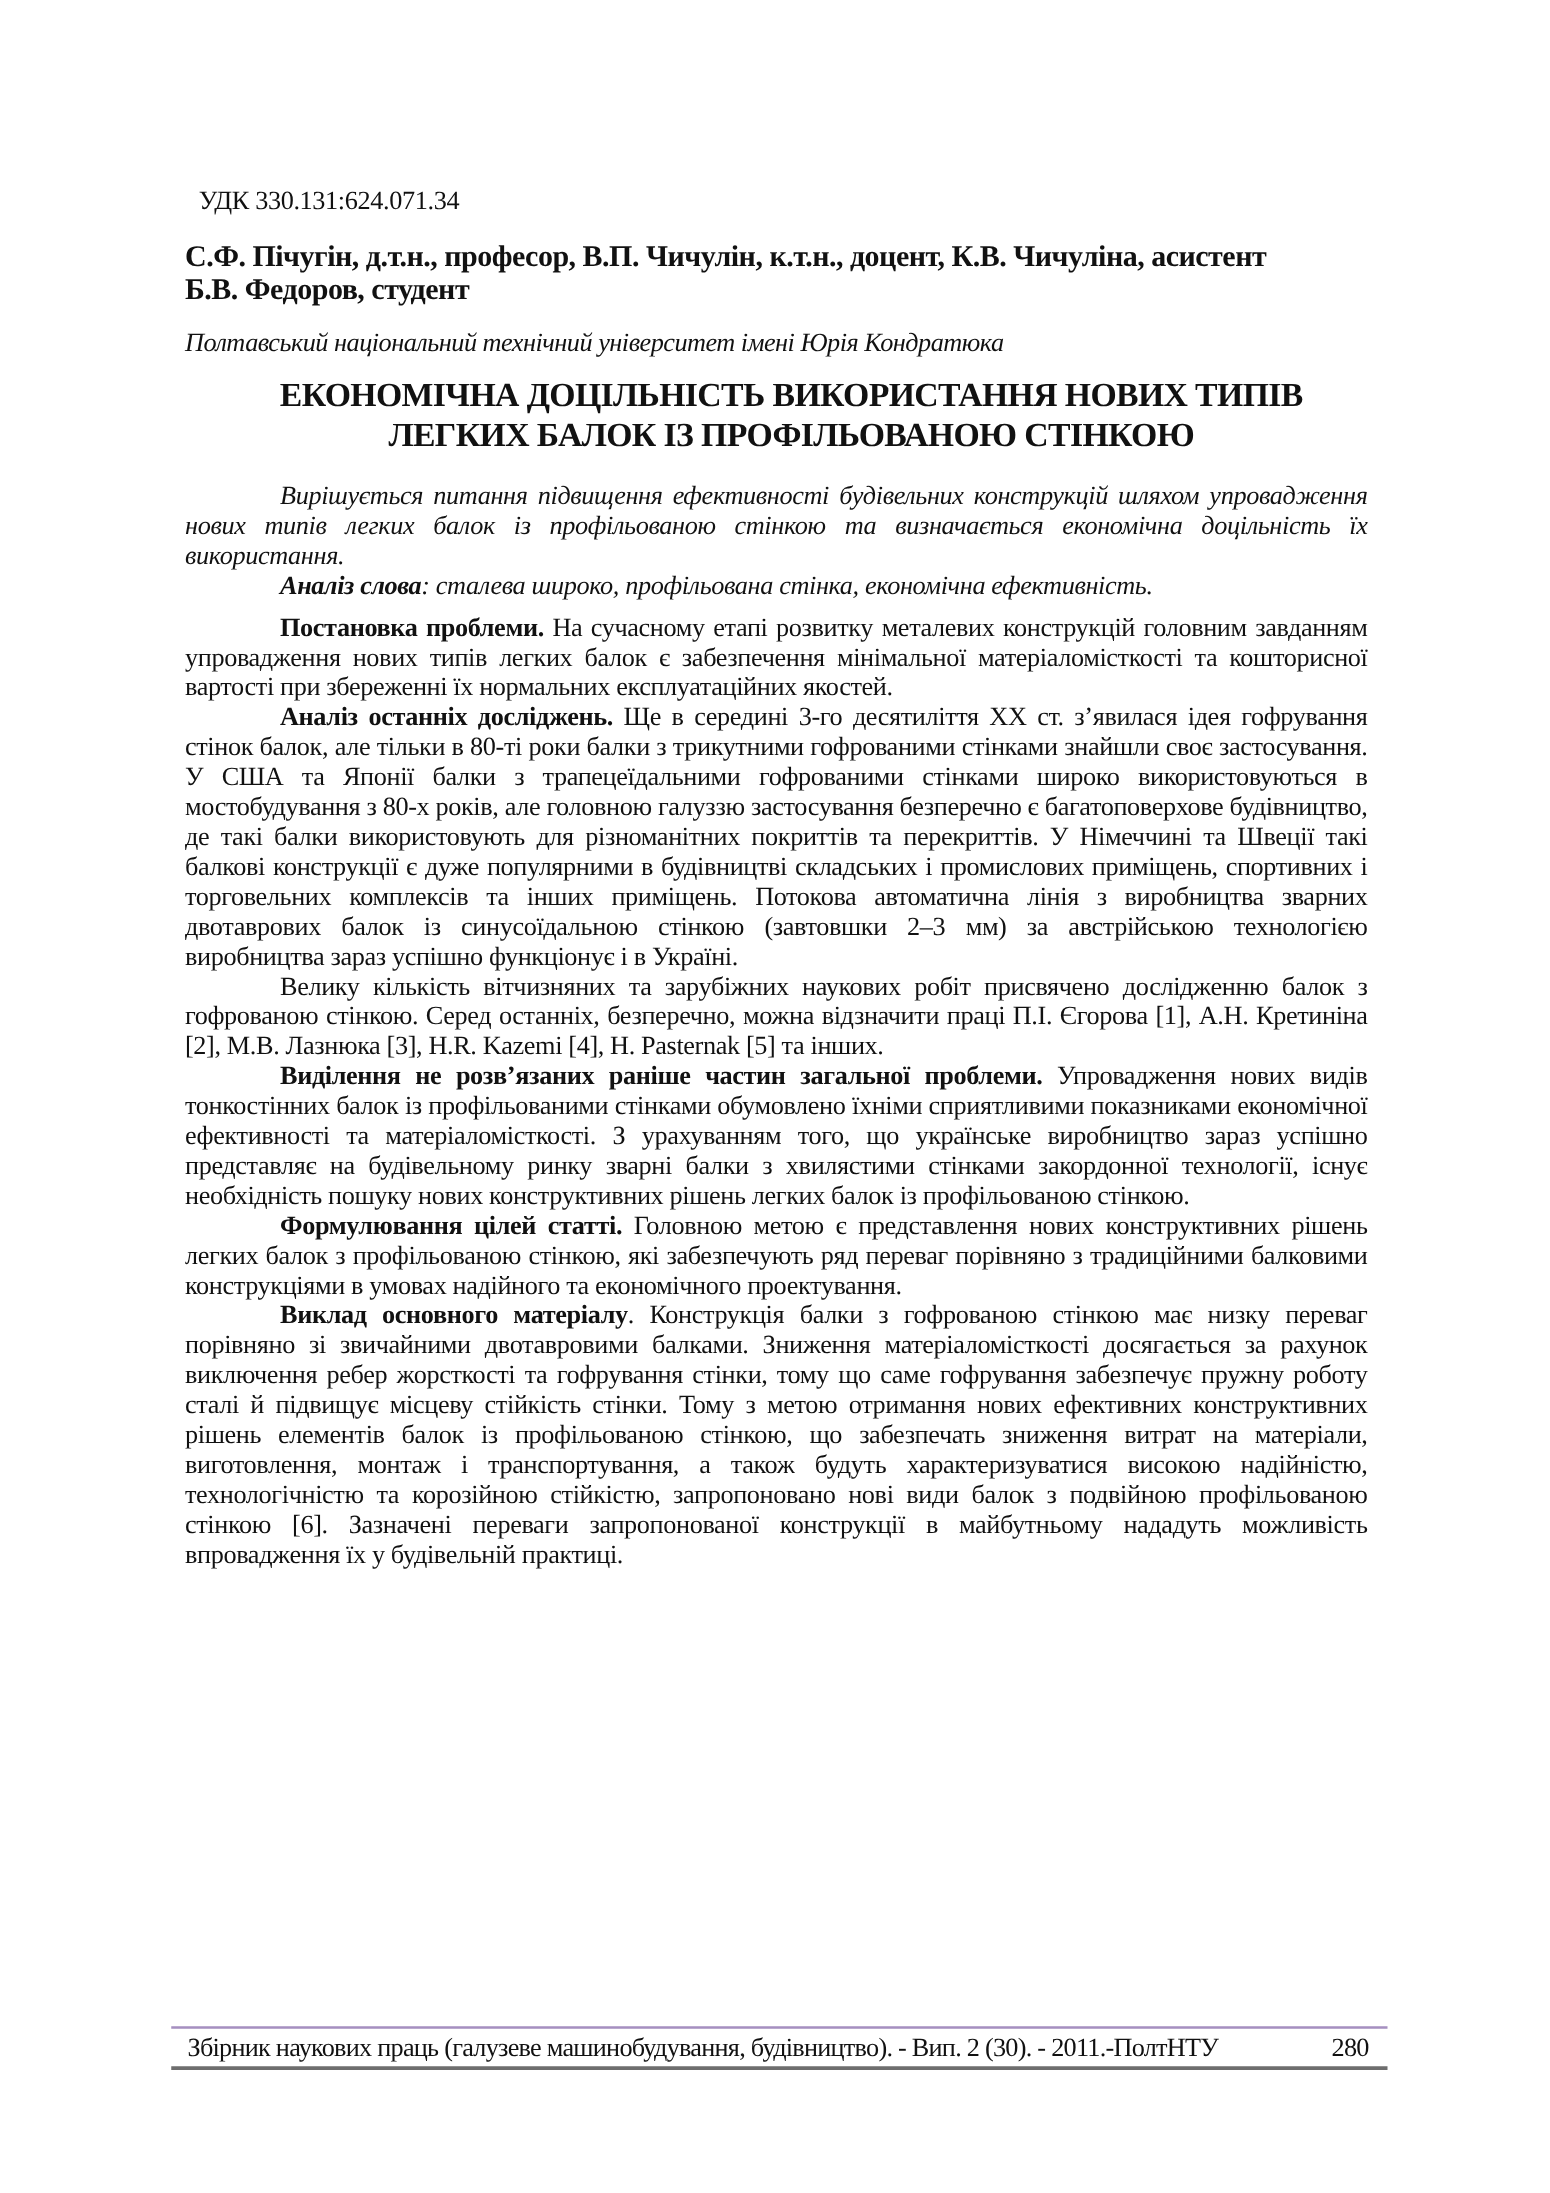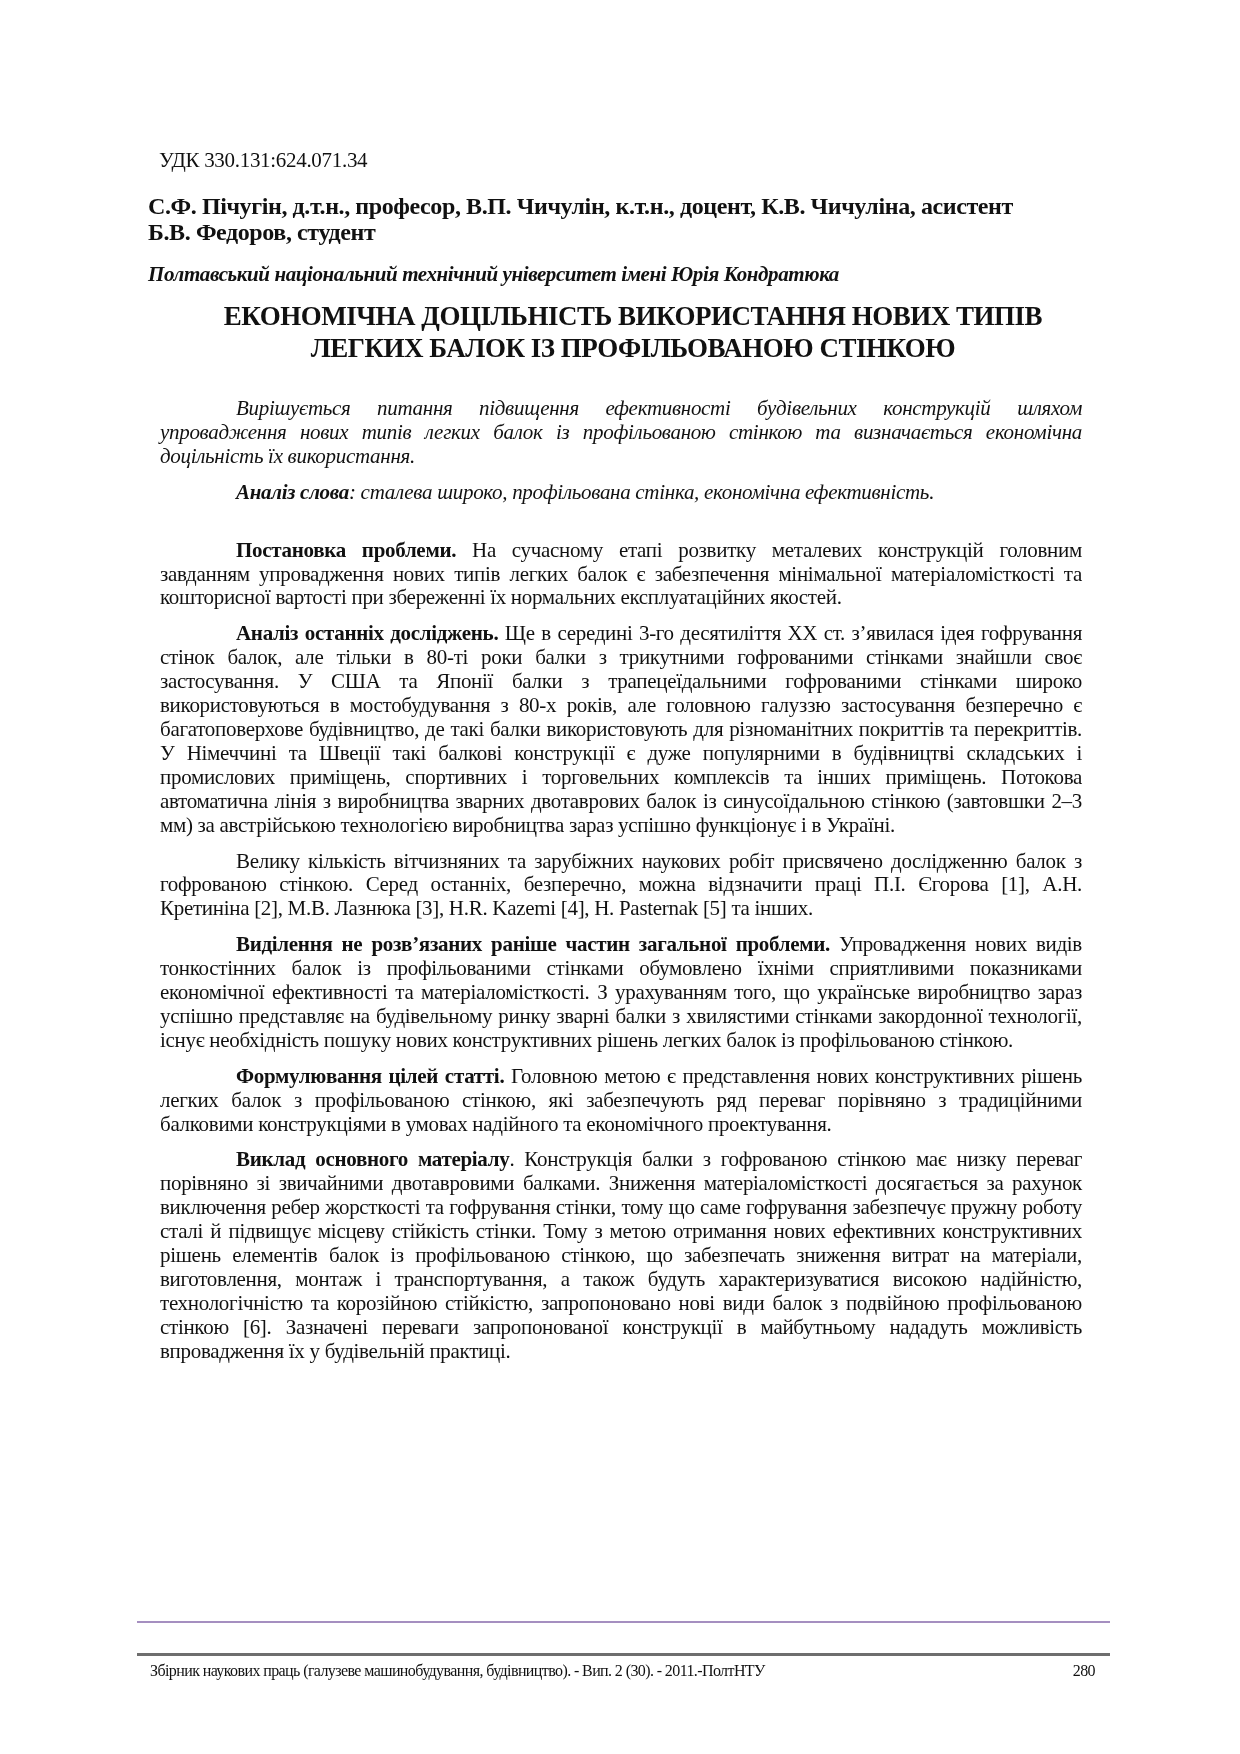--- a/index.html
+++ b/index.html
@@ -4,31 +4,31 @@
   <style>
     html, body { margin: 0; padding: 0; background: #ffffff; }
     body {
       width: 1240px; height: 1754px; position: relative; overflow: hidden;
       font-family: "Liberation Serif", "DejaVu Serif", serif;
       color: #111111;
     }
     .page { position: absolute; left: 148px; top: 0; width: 946px; }
     .udk { position: absolute; top: 148px; left: 11px; font-size: 21px; letter-spacing: -0.3px; }
     .authors { position: absolute; top: 193px; left: 0; width: 946px; font-size: 24px; font-weight: bold; line-height: 26px; letter-spacing: -0.4px; }
-    .affil { position: absolute; top: 262px; left: 0; font-size: 21px; font-weight: bold; font-style: italic; letter-spacing: -0.4px; }
+    .affil { position: absolute; top: 262px; left: 0; font-size: 21px; font-weight: normal; font-style: italic; letter-spacing: -0.4px; }
     .title { position: absolute; top: 300px; left: 12px; width: 946px; text-align: center; font-size: 27px; font-weight: bold; line-height: 32px; letter-spacing: -0.5px; }
     .body { position: absolute; top: 385px; left: 0; width: 946px; font-size: 21px; line-height: 23.9px; letter-spacing: -0.3px; }
-    .body p { margin: 12px; text-align: justify; text-indent: 76px; }
+    .body p { margin: 0; text-align: justify; text-indent: 76px; }
     .abstract { font-style: italic; }
     .kw-label { font-weight: bold; font-style: italic; }
     .kw { font-style: italic; }
     .gap { height: 10px; }
     .h { font-weight: bold; }
     .footer-top-line { position: absolute; left: 137px; top: 1621px; width: 973px; height: 2px; background: #a58fc0; }
-    .footer-text { position: absolute; left: 150px; top: 1626px; width: 945px; font-size: 16px; letter-spacing: -0.6px; display: flex; justify-content: space-between; margin-top: 36px; }
+    .footer-text { position: absolute; left: 150px; top: 1626px; width: 945px; font-size: 21px; letter-spacing: -0.6px; display: flex; justify-content: space-between; }
     .footer-bottom-line { position: absolute; left: 137px; top: 1653px; width: 973px; height: 3px; background: #6e6e6e; }
   </style>
 </head>
 <body>
 
 <div class="page">
   <div class="udk">УДК 330.131:624.071.34</div>
 
   <div class="authors">
     <div>С.Ф. Пічугін, д.т.н., професор, В.П. Чичулін, к.т.н., доцент, К.В. Чичуліна, асистент</div>

